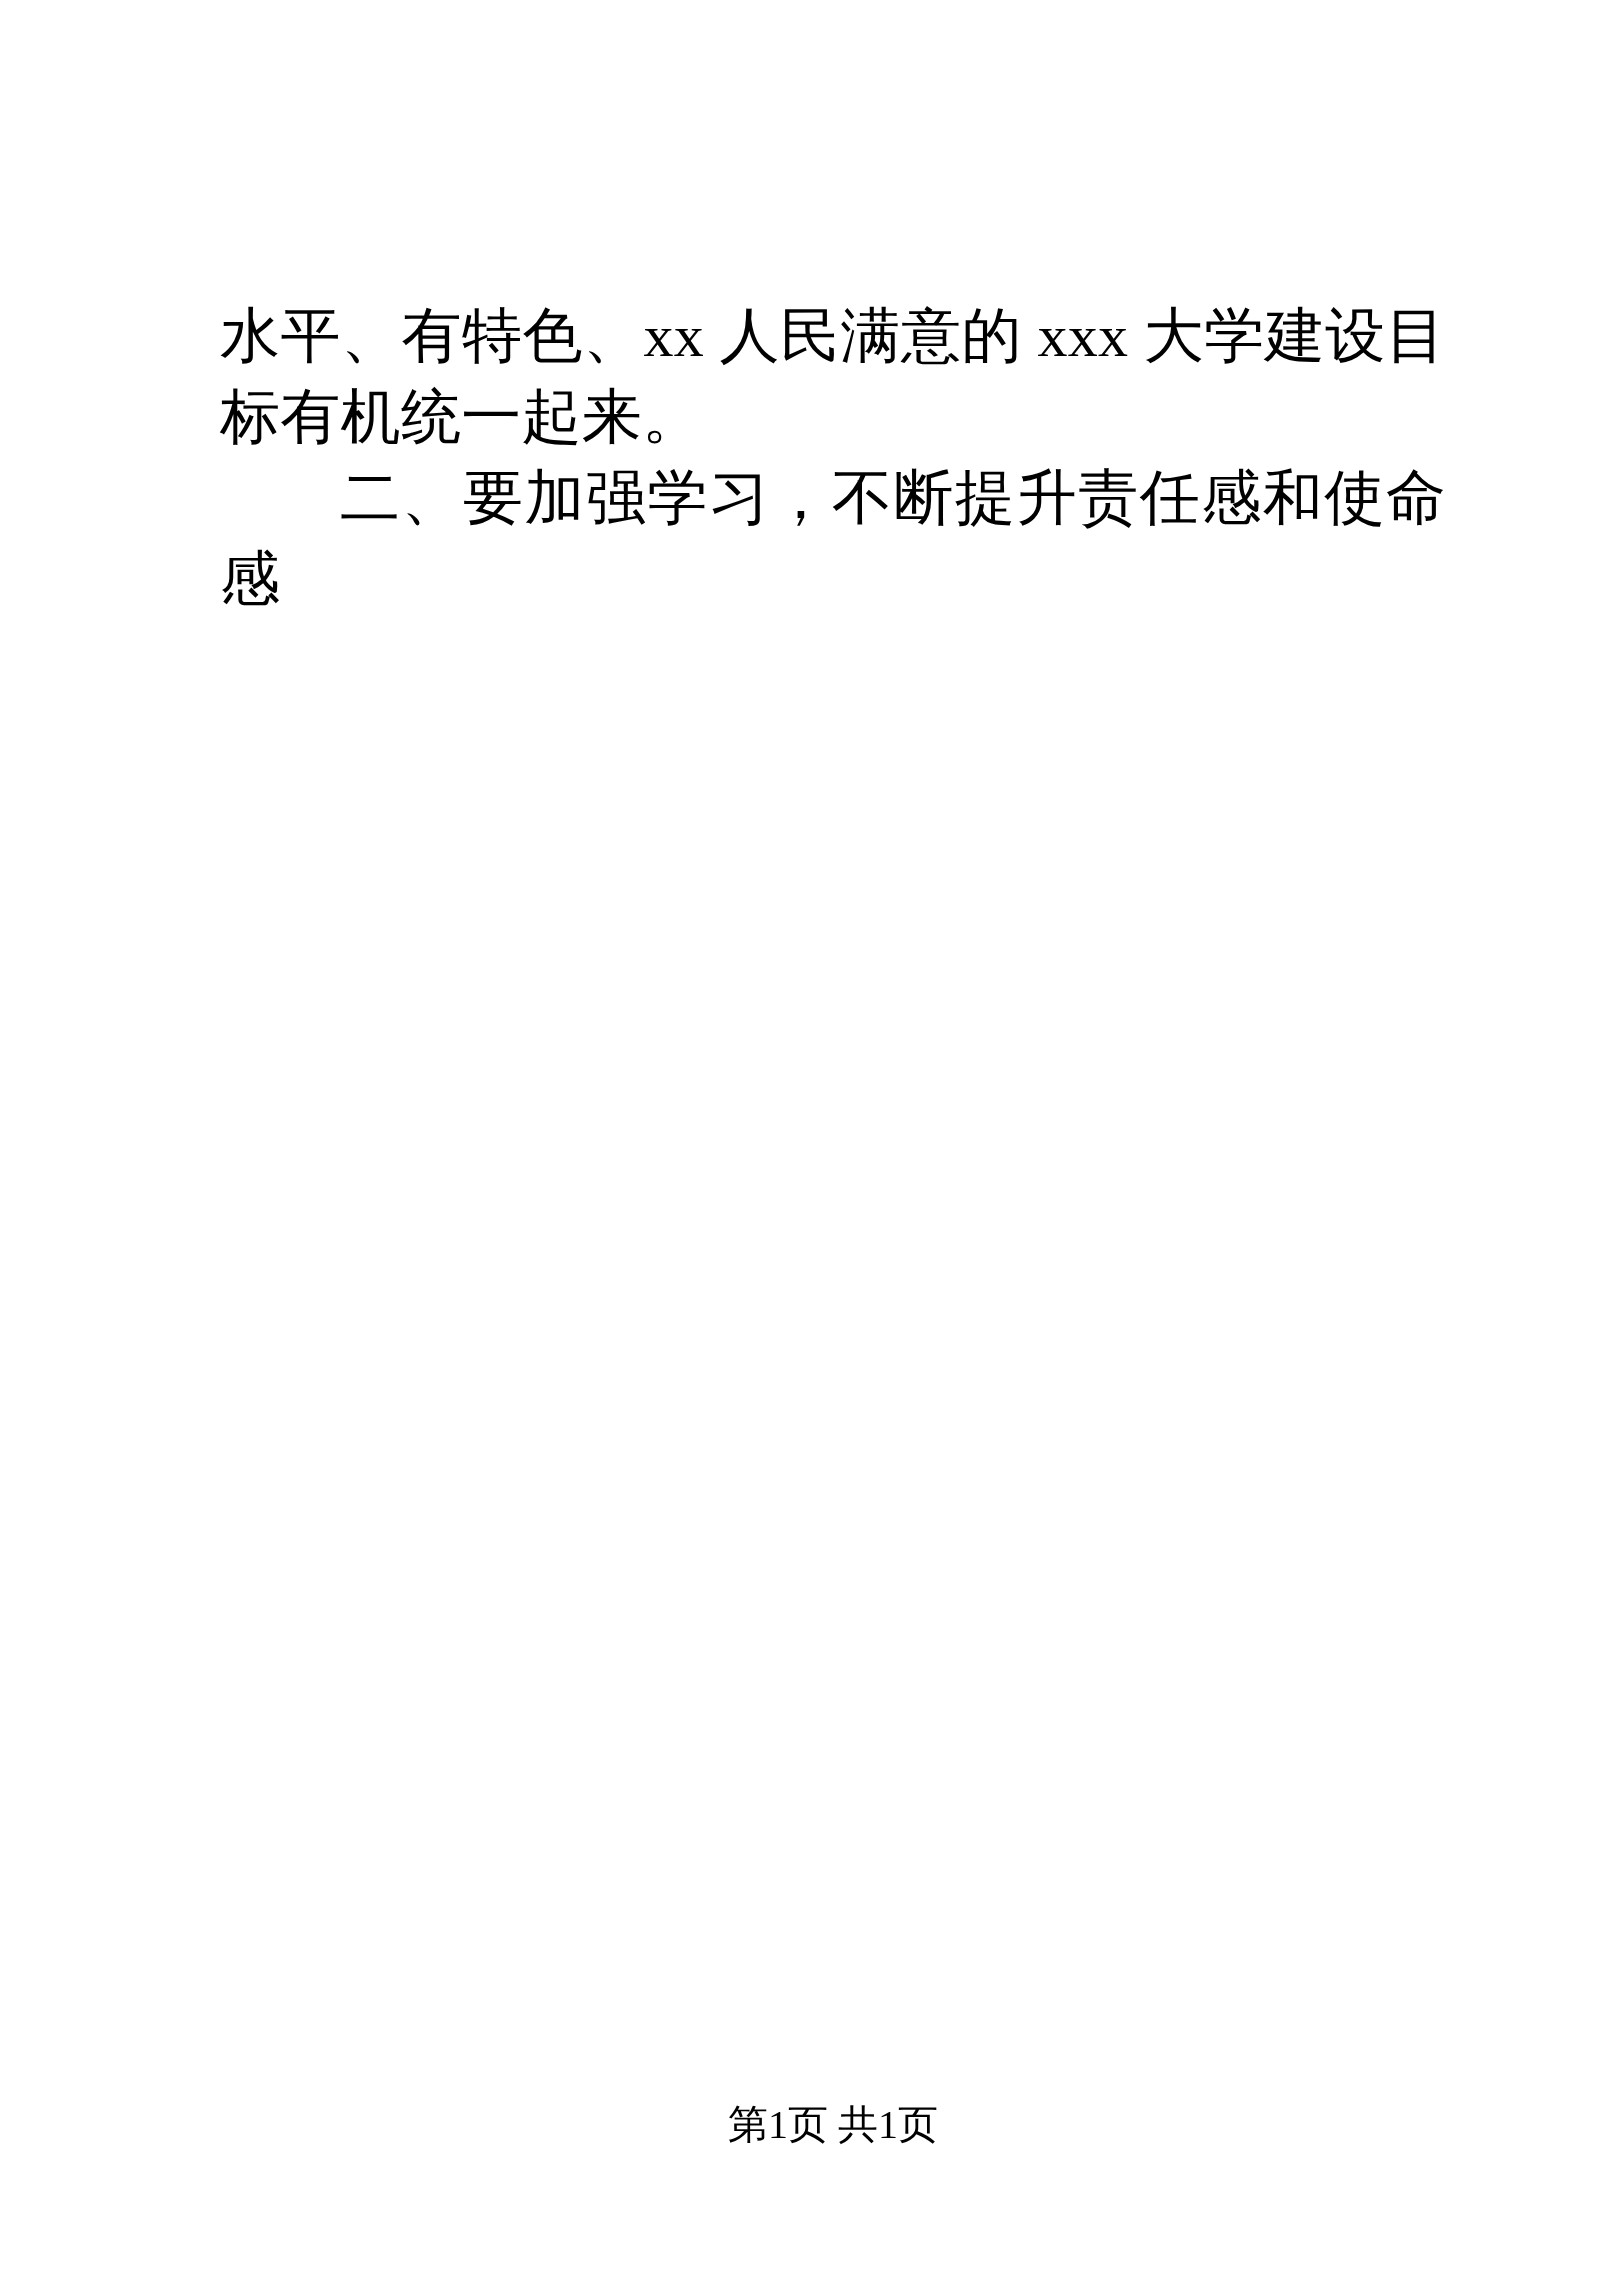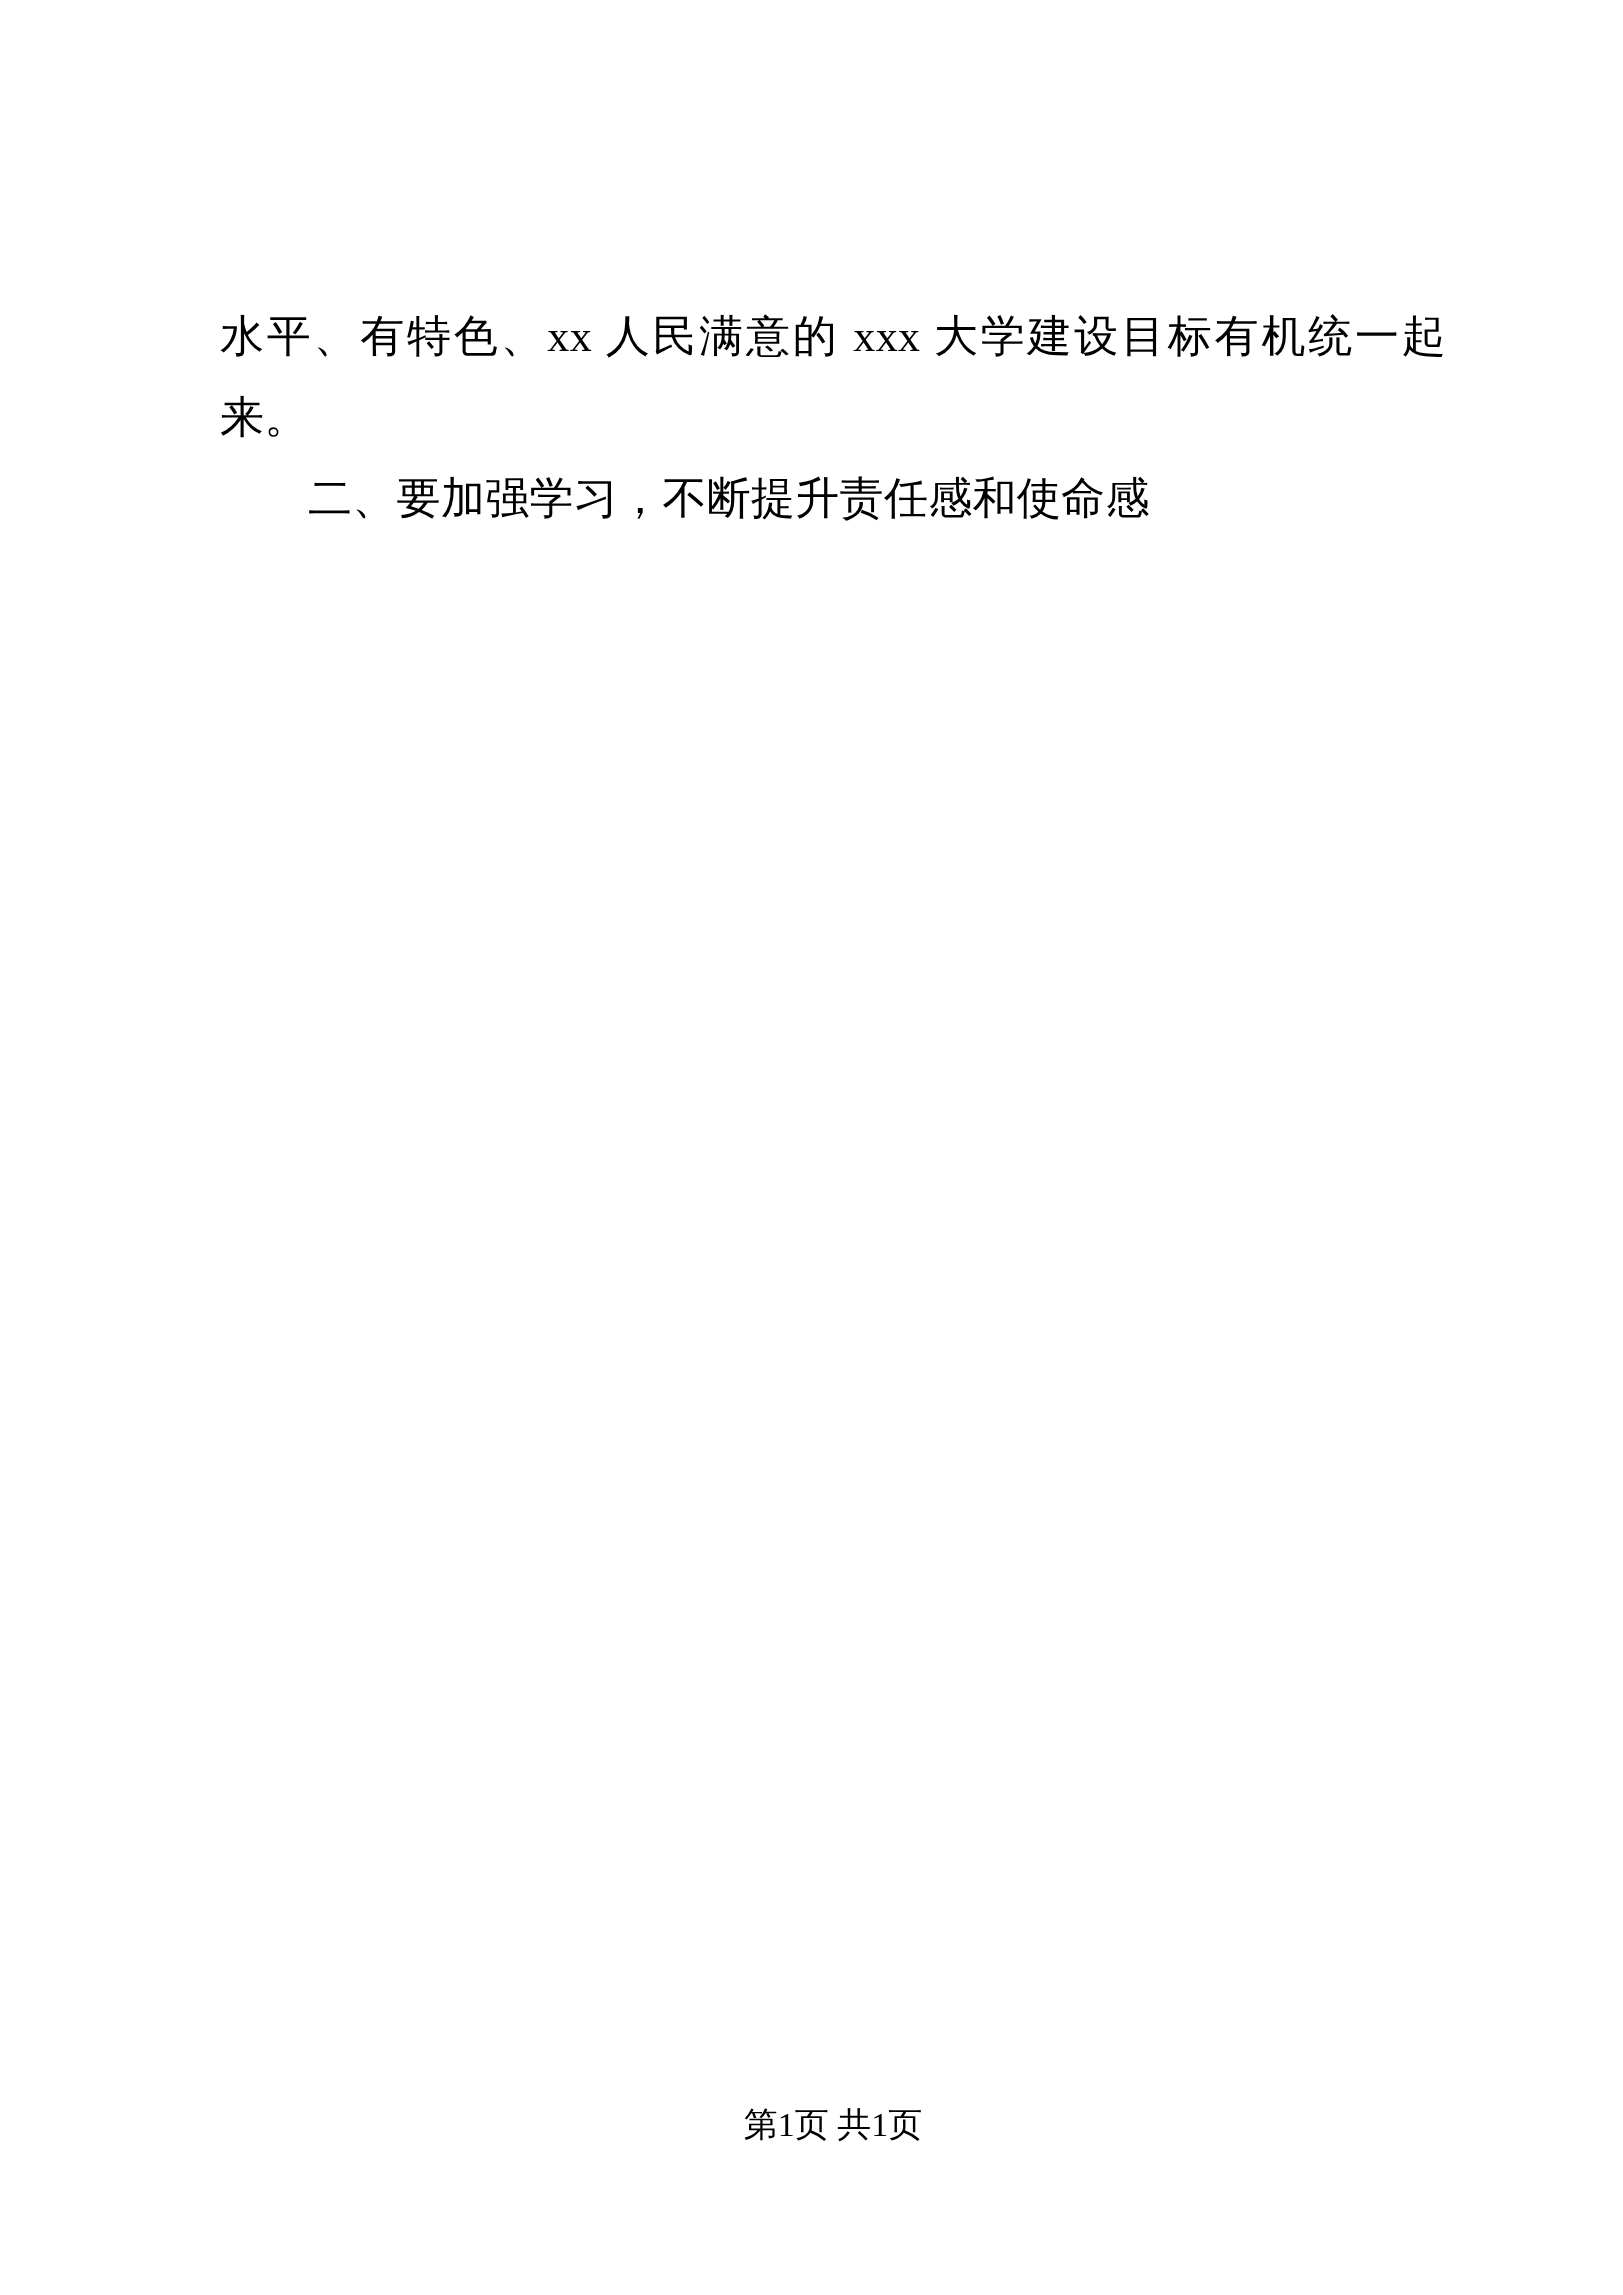--- a/index.html
+++ b/index.html
@@ -21,41 +21,41 @@
     height: 2295px;
     background: var(--page-bg, #ffffff);
     color: var(--text-color, #000000);
     overflow: hidden;
   }
   .text-block {
     position: absolute;
     left: 220px;
     top: 296px;
     width: 1226px;
-    font-size: 44px;
+    font-size: 60px;
     line-height: 81px;
     text-align: justify;
     text-justify: inter-character;
     letter-spacing: 0.3px;
   }
   .para {
     margin: 0;
     padding: 0;
     text-indent: 2em;
   }
   .para.flush {
     text-indent: 0;
   }
   .footer {
     position: absolute;
     left: 220px;
     top: 2099px;
     width: 1226px;
     text-align: center;
-    font-size: 34px;
+    font-size: 40px;
     line-height: 52px;
   }
 </style>
 </head>
 <body style="--page-bg: #ffffff; --text-color: #000000;">
 
 <div class="page">
 
   <div class="text-block">
     <p class="para flush">水平、有特色、xx 人民满意的 xxx 大学建设目标有机统一起来。</p>

